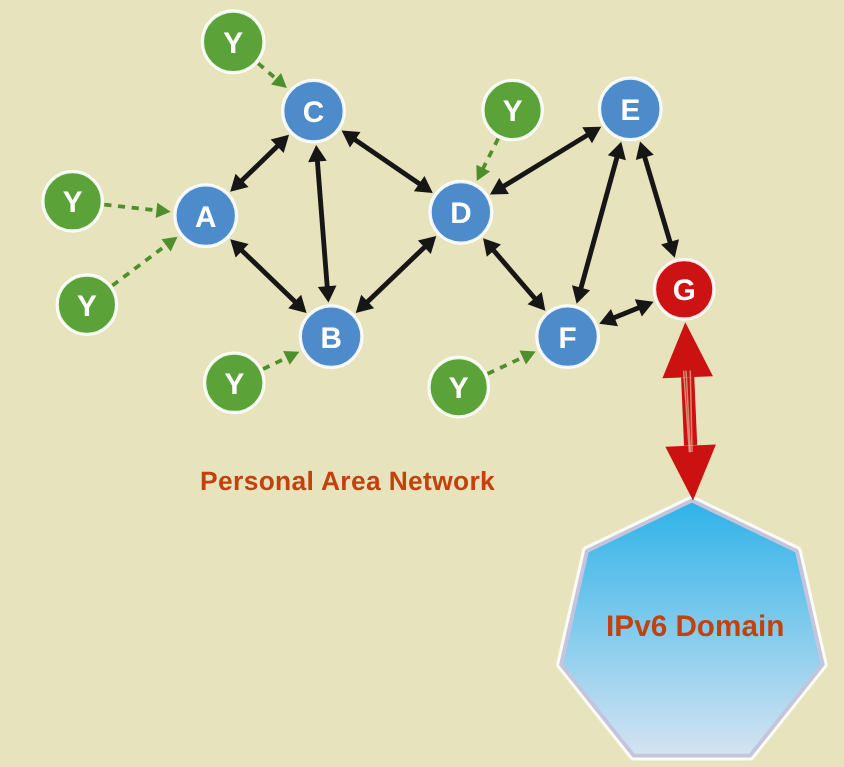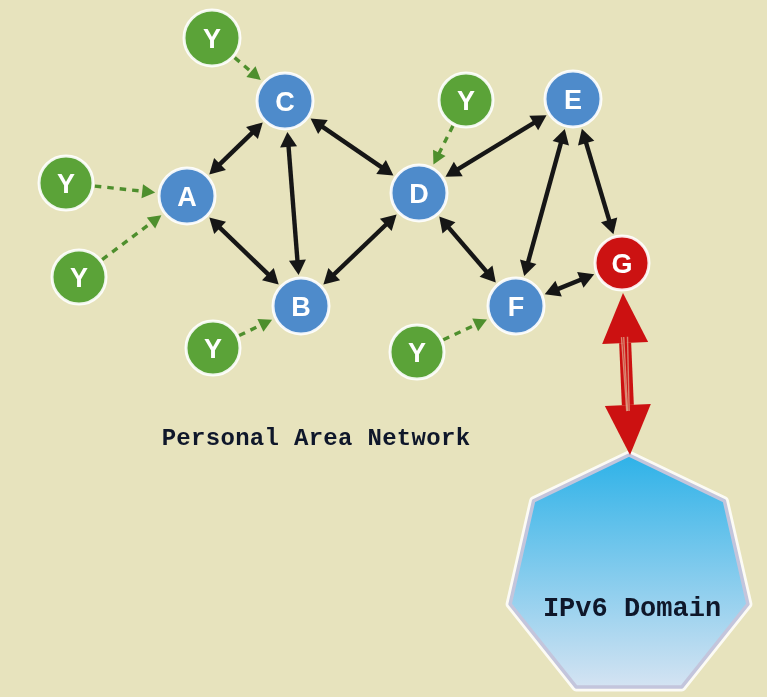--- a/index.html
+++ b/index.html
@@ -5,24 +5,24 @@
   html,body{margin:0;padding:0;}
   body{
     width:767px;height:697px;overflow:hidden;
     background:#e7e3bd;
     font-family:"Liberation Sans",sans-serif;
   }
   .stage{position:relative;width:767px;height:697px;}
   .stage svg{position:absolute;left:0;top:0;}
   .diagram-label{
     position:absolute;transform:translate(-50%,-50%);
-    font-weight:bold;color:#0f172a;white-space:nowrap;font-family:Liberation Mono, monospace;
+    font-weight:bold;color:#c2410c;white-space:nowrap;
   }
   #pan-label{left:316px;top:438px;font-size:24px;letter-spacing:.3px;}
-  #ipv6-label{left:632px;top:570px;font-size:27px;margin-top:39px;}
+  #ipv6-label{left:632px;top:570px;font-size:27px;}
   .node-letter{
     font-family:"Liberation Sans",sans-serif;
     font-weight:bold;
   }
 </style>
 </head>
 <body>
 
 <div class="stage">
   <svg id="diagram-svg" width="767" height="697" viewBox="0 0 767 697">

